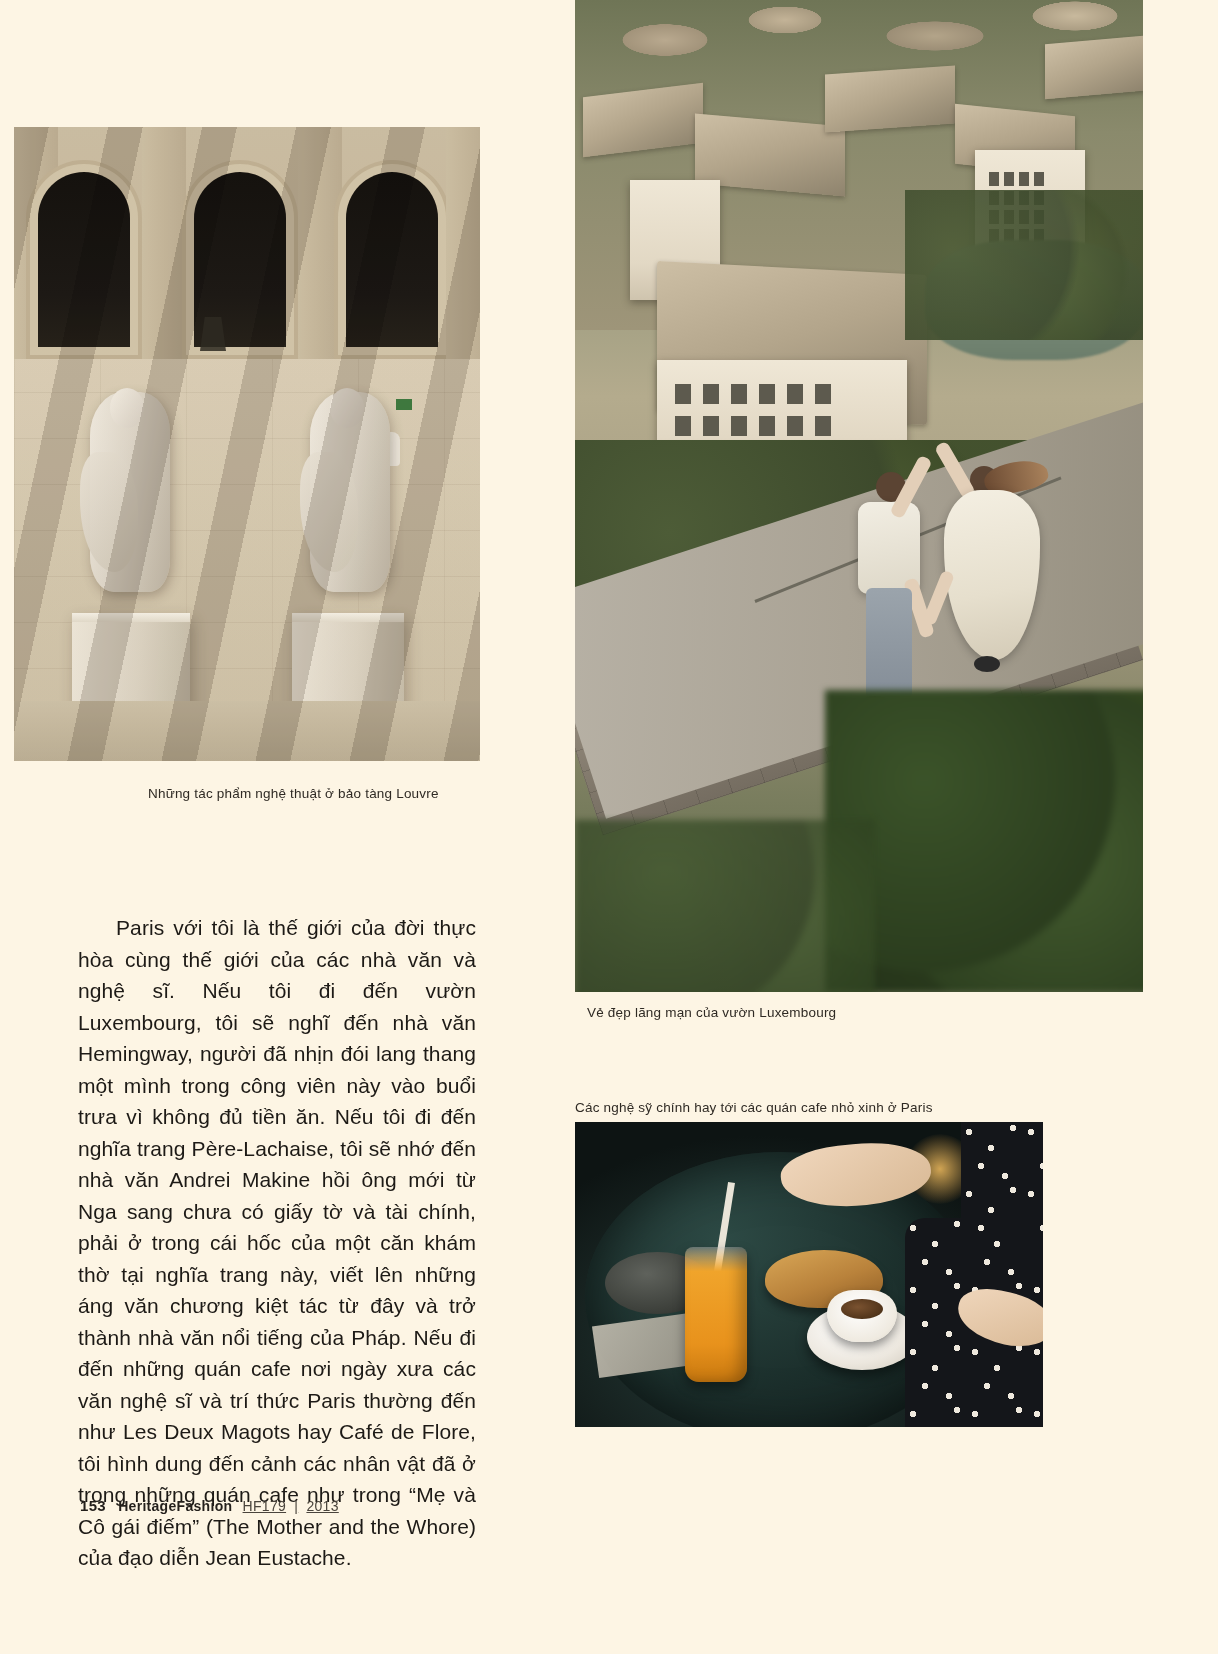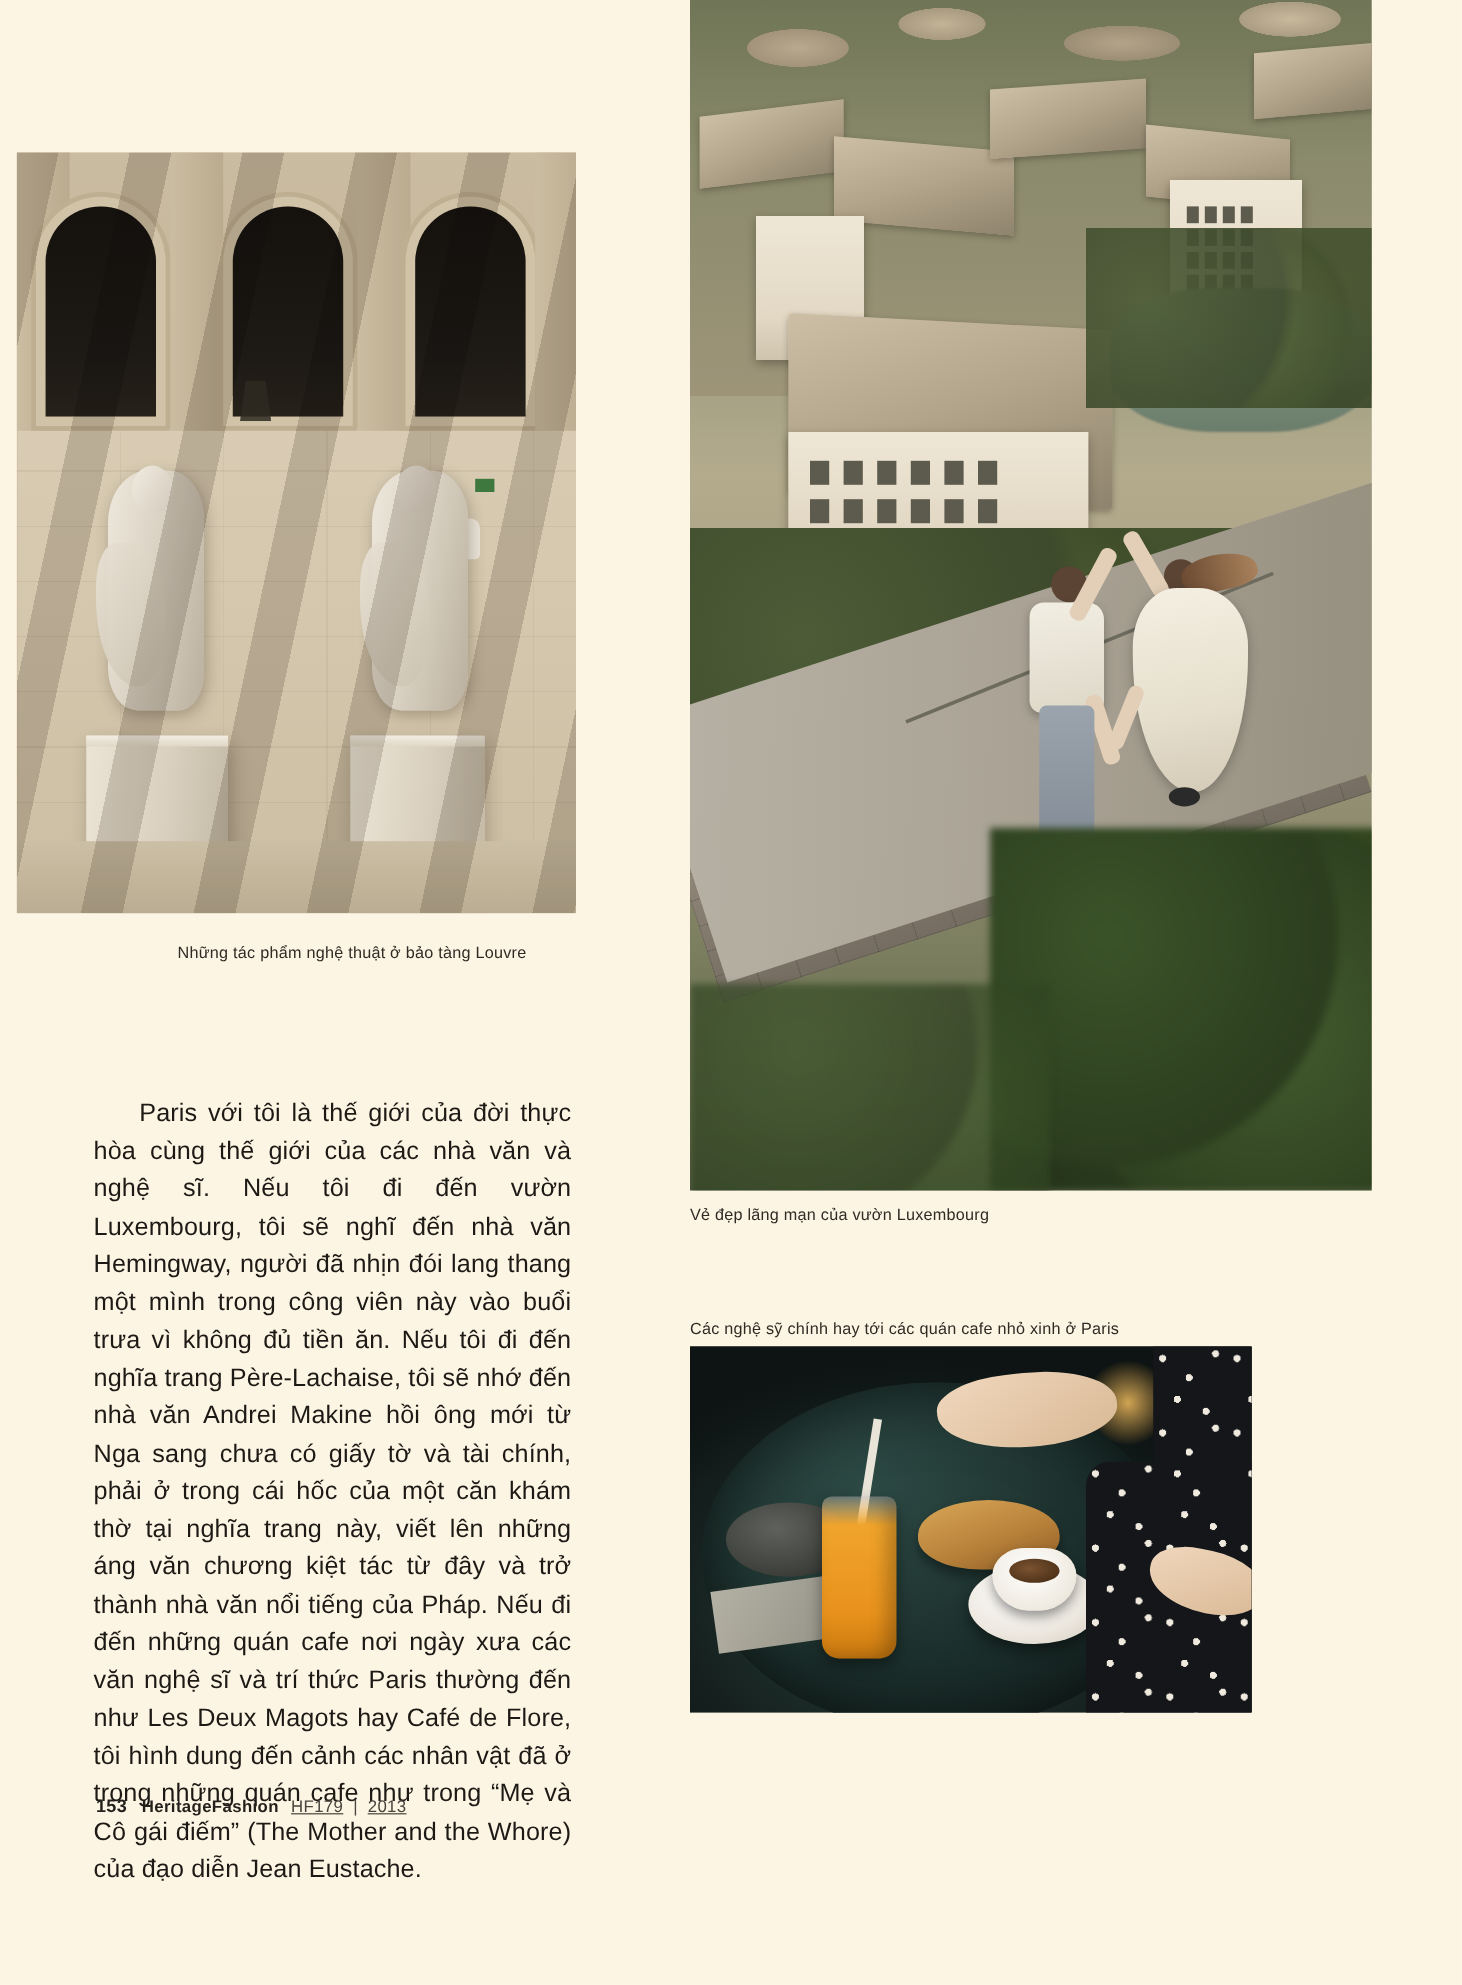--- a/index.html
+++ b/index.html
@@ -331,21 +331,21 @@
 
   
   .caption {
     position:absolute;
     font-size: 13.5px;
     color:#2f2a24;
     letter-spacing:.2px;
     white-space:nowrap;
   }
   #cap-louvre { left:148px; top:786px;text-align:center; }
-  #cap-lux    { left:575px; top:1005px; }
+  #cap-lux    { left:587px; top:1005px; }
   #cap-cafe   { left:575px; top:1100px; }
 
   .bodycopy {
     position:absolute;
     left:78px;
     top:912px;
     width:398px;
     font-size:21px;
     line-height:31.5px;
     color:#1d1a16;

